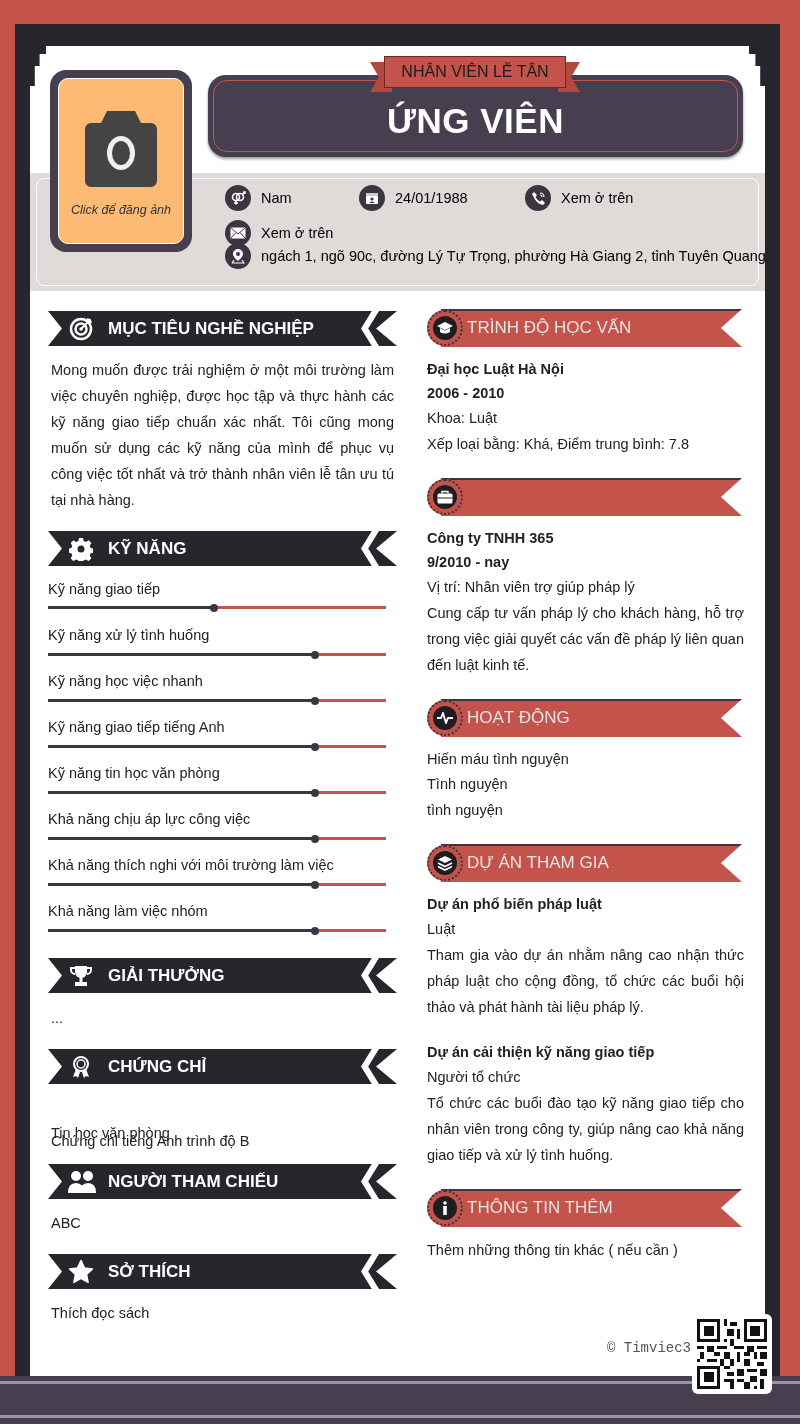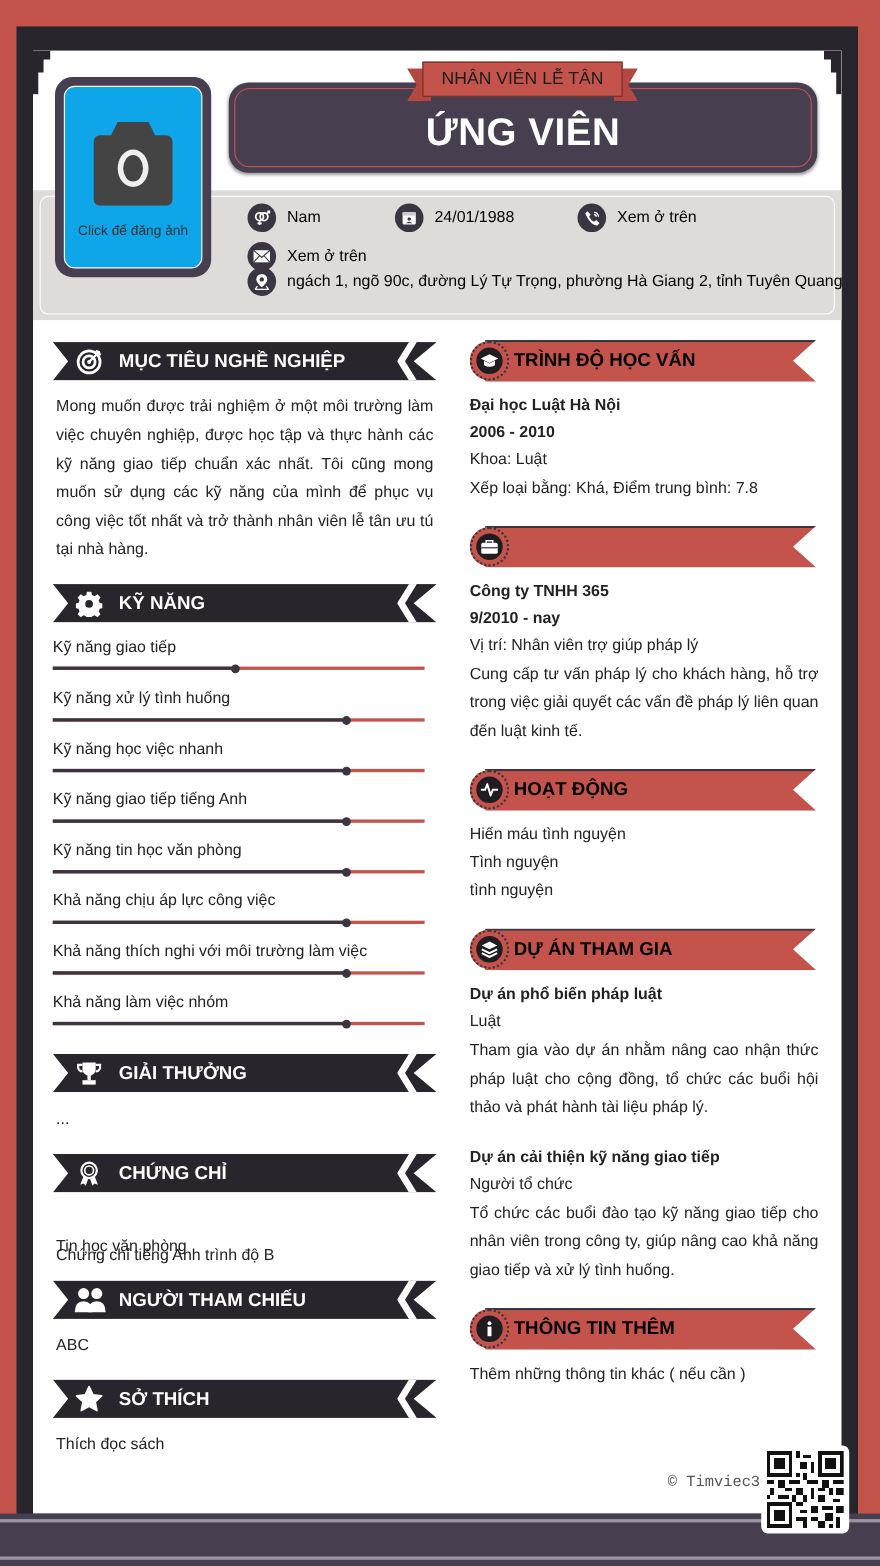--- a/index.html
+++ b/index.html
@@ -22,21 +22,21 @@
   .job-ribbon { position: absolute; left: 384px; top: 56px; width: 182px; height: 32px; background: #c4544b; border: 1px solid #6d2a25; color: #1b1b1b; font-weight: normal; font-size: 16px; text-align: center; line-height: 30px; z-index: 3; }
   .job-tail-l { position: absolute; left: 370px; top: 62px; width: 22px; height: 30px; background: #b24840; clip-path: polygon(0 0,100% 0,100% 100%,0 100%,40% 50%); z-index: 2; }
   .job-tail-r { position: absolute; left: 558px; top: 62px; width: 22px; height: 30px; background: #b24840; clip-path: polygon(0 0,100% 0,60% 50%,100% 100%,0 100%); z-index: 2; }
 
   .info-band { position: absolute; left: 30px; top: 173px; width: 735px; height: 118px; background: #dedbd9; }
   .info-inner { position: absolute; left: 36px; top: 178px; width: 723px; height: 108px; border: 1px solid #fff; border-radius: 8px; }
   .info-item { position: absolute; display: flex; align-items: center; font-size: 14.5px; color: #000000; height: 26px; }
   .info-icon { width: 26px; height: 26px; border-radius: 50%; background: #3a3540; color: #fff; display: flex; align-items: center; justify-content: center; margin-right: 10px; }
 
   .photo-frame { position: absolute; left: 50px; top: 70px; width: 142px; height: 182px; background: #473f50; border-radius: 16px; z-index: 4; }
-  .photo-inner { position: absolute; left: 8px; top: 8px; right: 8px; bottom: 8px; background: #0ea5e9; border-radius: 10px; border: 1px solid #fff; }
+  .photo-inner { position: absolute; left: 8px; top: 8px; right: 8px; bottom: 8px; background: #fdba74; border-radius: 10px; border: 1px solid #fff; font-style: italic; }
   .photo-text { position: absolute; left: 0; right: 0; top: 124px; text-align: center; font-size: 12.5px; color: #333; }
 
   
   .lhead { position: absolute; left: 48px; width: 349px; height: 35px; }
   .lhead-bg { position: absolute; inset: 0; background: #28252c; clip-path: polygon(0 0,100% 0,94% 50%,100% 100%,0 100%,4% 50%); }
   .lhead-chev { position: absolute; right: 18px; top: 0; width: 18px; height: 35px; background: #fff; clip-path: polygon(60% 0,100% 0,40% 50%,100% 100%,60% 100%,0 50%); }
   .lhead-icon { position: absolute; left: 20px; top: 5px; width: 26px; height: 26px; color: #fff; display: flex; align-items: center; justify-content: center; }
   .lhead-label { position: absolute; left: 60px; top: 0; line-height: 35px; color: #fff; font-weight: bold; font-size: 17px; }
 
   .ltext { position: absolute; left: 51px; width: 343px; font-size: 14.5px; line-height: 26px; color: #222; }
@@ -45,21 +45,21 @@
   .skill-label { position: absolute; left: 48px; font-size: 14.5px; color: #222; }
   .skill-bar { position: absolute; left: 48px; width: 338px; height: 3px; background: #c4544b; }
   .skill-fill { position: absolute; left: 0; top: 0; height: 3px; background: #3a3540; }
   .skill-dot { position: absolute; top: -2.5px; width: 8px; height: 8px; border-radius: 50%; background: #3a3540; margin-left: -4px; }
 
   
   .rhead { position: absolute; left: 427px; width: 315px; height: 38px; }
   .rhead-bg { position: absolute; left: 14px; top: 0; right: 0; height: 38px; background: #c4544b; clip-path: polygon(0 0,100% 0,93% 50%,100% 100%,0 100%); border-top: 2px solid #3a3540; filter: drop-shadow(2px 3px 2px rgba(0,0,0,.45)); }
   .rhead-badge { position: absolute; left: 0; top: 1px; width: 36px; height: 36px; border-radius: 50%; background: #c4544b; border: 2px dotted #3a3540; display: flex; align-items: center; justify-content: center; }
   .rhead-badge-inner { width: 24px; height: 24px; border-radius: 50%; background: #1f1c22; color: #fff; display: flex; align-items: center; justify-content: center; }
-  .rhead-label { position: absolute; left: 40px; top: 0; line-height: 38px; color: #000000; font-weight: bold; font-size: 17px; }
+  .rhead-label { position: absolute; left: 40px; top: 0; line-height: 38px; color: #e5e5e5; font-weight: normal; font-size: 17px; }
 
   .rtext { position: absolute; left: 427px; width: 317px; font-size: 14.5px; line-height: 26px; color: #222; }
   .bold { font-weight: bold; }
 
   .copyright { position: absolute; left: 607px; top: 1340px; font-family: "Liberation Mono", monospace; font-size: 14px; color: #555; }
   .qr { position: absolute; left: 692px; top: 1314px; width: 80px; height: 80px; background: #fff; border-radius: 6px; padding: 5px; }
 </style>
 </head>
 <body>
 

